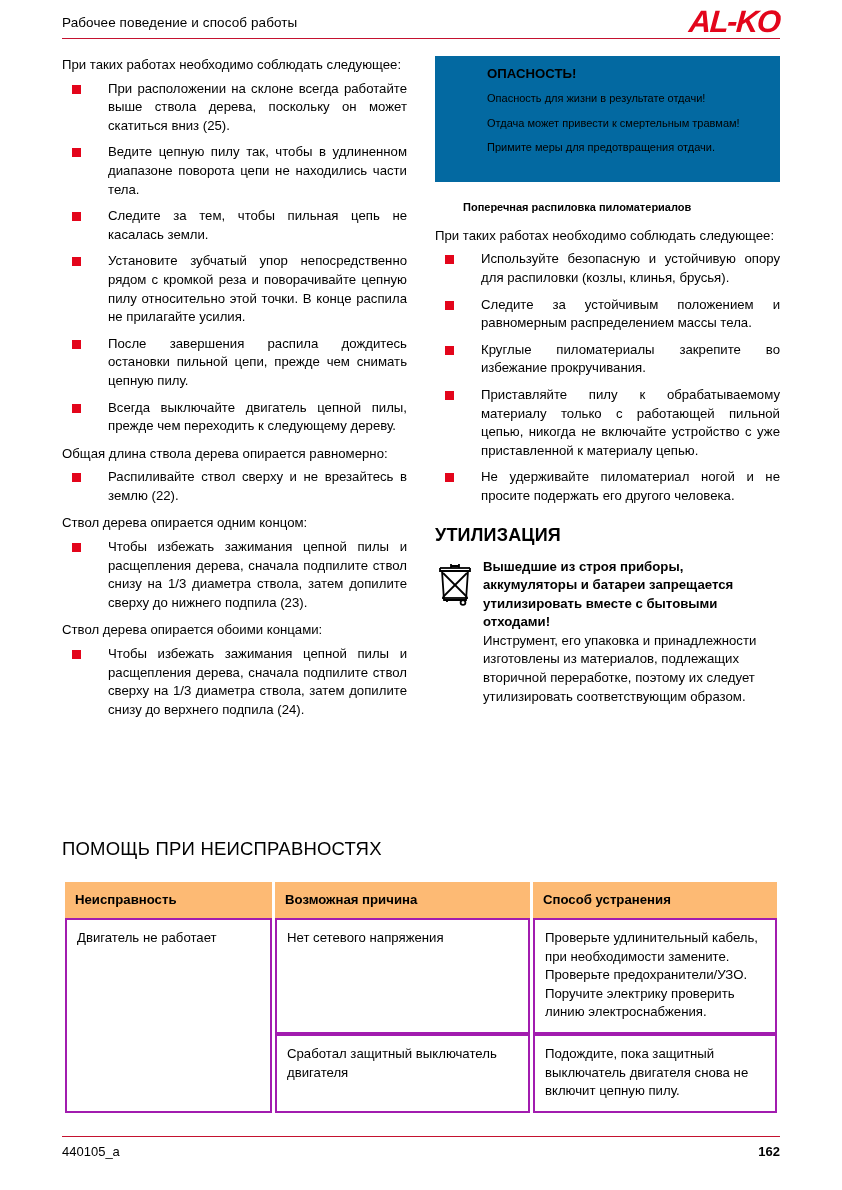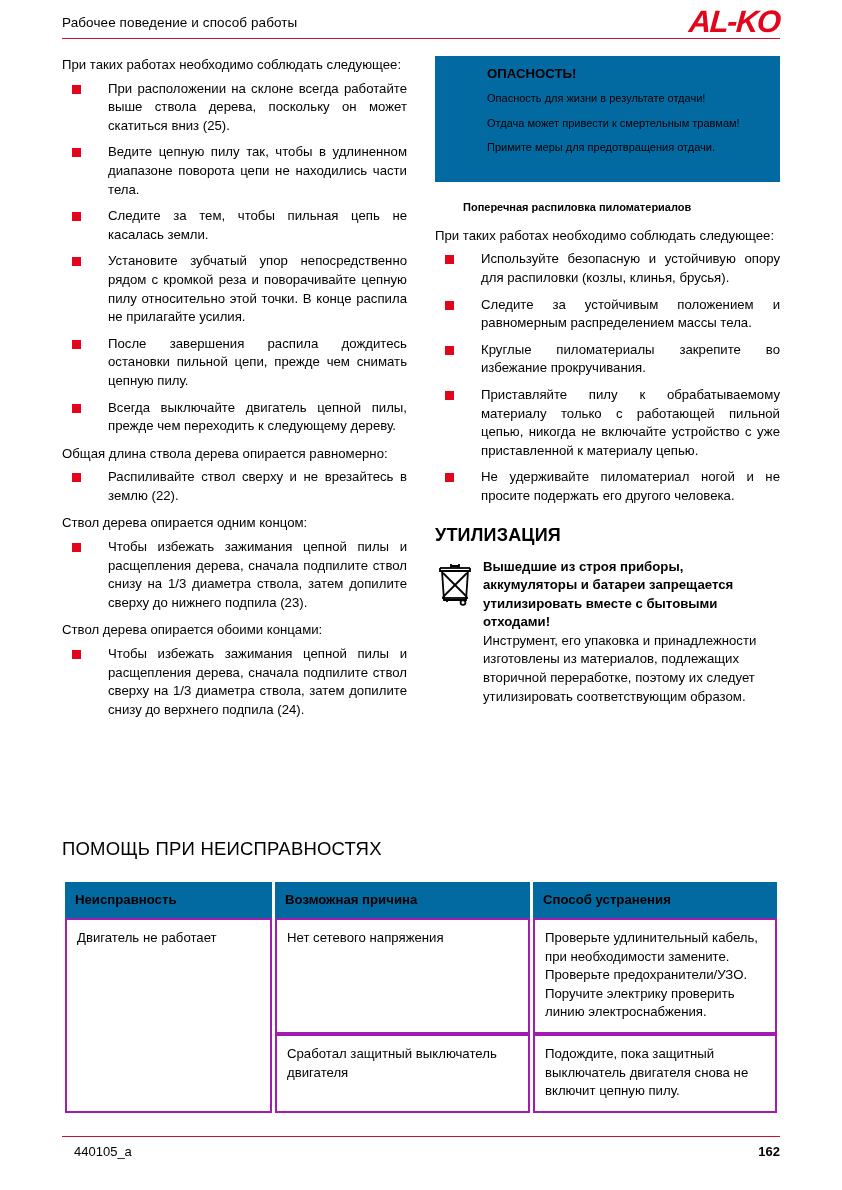--- a/index.html
+++ b/index.html
@@ -181,21 +181,21 @@
   table.trouble {
     position: absolute;
     left: 62px;
     top: 882px;
     width: 718px;
     border-collapse: separate;
     border-spacing: 3px 0;
     table-layout: fixed;
   }
   table.trouble th {
-    background: #0369a1;
+    background: #fdba74;
     font-size: 13.2px;
     font-weight: bold;
     text-align: left;
     vertical-align: top;
     padding: 10px 10px 11px 10px;
     border: none;
   }
   table.trouble td {
     background: #ffffff;
     font-size: 13.2px;
@@ -213,21 +213,21 @@
   .footer-rule {
     position: absolute;
     left: 62px;
     right: 62px;
     top: 1136px;
     height: 1px;
     background: #c4122f;
   }
   .footer {
     position: absolute;
-    left: 74px;
+    left: 62px;
     right: 62px;
     top: 1144px;
     height: 20px;
     text-align: right;
   }
   .footer-left {
     position: absolute;
     left: 0;
     top: 0;
     font-size: 13px;

